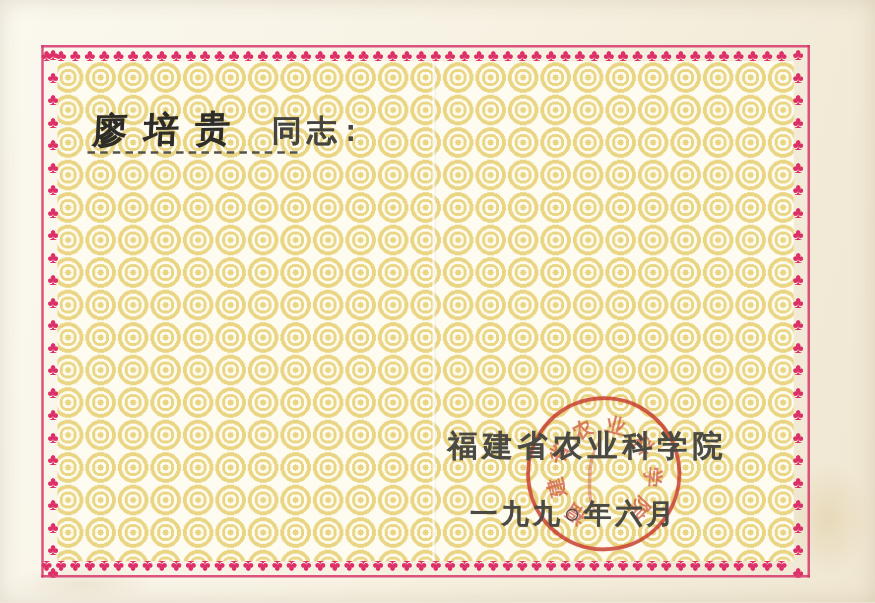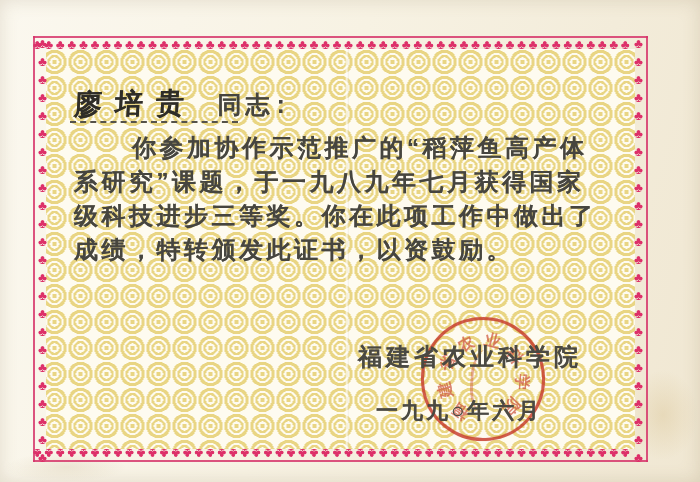--- a/index.html
+++ b/index.html
@@ -135,26 +135,20 @@
 
     <div class="inner">
       <div class="crease"></div>
 
       <div class="name-row">
         <span class="recipient">廖培贵</span>
         <span class="salutation">同志:</span>
       </div>
       <div class="name-underline"></div>
 
-      <div class="body-text">
-        <div class="body-line indent">你参加协作示范推广的“稻萍鱼高产体</div>
-        <div class="body-line">系研究”课题，于一九八九年七月获得国家</div>
-        <div class="body-line">级科技进步三等奖。你在此项工作中做出了</div>
-        <div class="body-line">成绩，特转颁发此证书，以资鼓励。</div>
-      </div>
 
       <div class="issuer">福建省农业科学院</div>
       <div class="date">一九九○年六月</div>
 
       <div class="seal">
         <div class="seal-chars">
             <span style="transform: rotate(-140deg) translateY(-39px);">福</span>
             <span style="transform: rotate(-100deg) translateY(-39px);">建</span>
             <span style="transform: rotate(-60deg) translateY(-39px);">省</span>
             <span style="transform: rotate(-20deg) translateY(-39px);">农</span>

